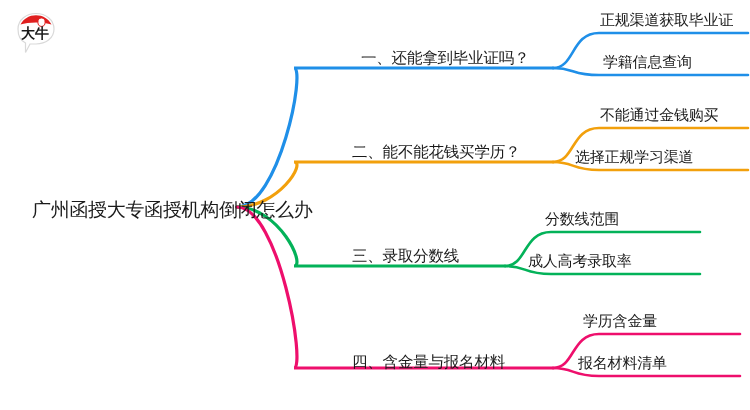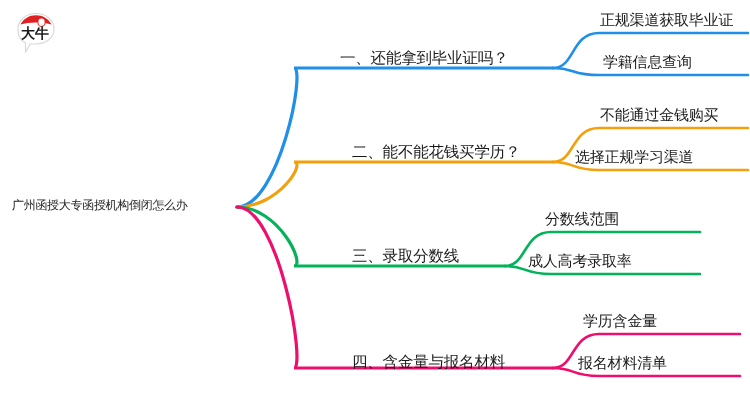--- a/index.html
+++ b/index.html
@@ -64,22 +64,23 @@
     width: 750px;
     height: 410px;
   }
   .node-label {
     position: absolute;
     white-space: nowrap;
     color: #1a1a1a;
     font-family: "DejaVu Sans", "Liberation Sans", sans-serif;
   }
   .root-label {
-    font-size: 12px;
+    font-size: 19px;
     letter-spacing: -0.3px;
+    margin-left: 20px;
   }
   .branch-label {
     font-size: 15.5px;
     letter-spacing: -0.2px;
   }
   .leaf-label {
     font-size: 15px;
     letter-spacing: -0.2px;
   }
 </style>
@@ -113,21 +114,21 @@
       <path d="M 237 207 C 279 207 306.28000000000003 266 294 266 L 505 266" fill="none" stroke="#03b259" stroke-width="3.2" stroke-linecap="round"></path>
       <path d="M 505 266 C 527 266 523 232 551 232 L 700 232" fill="none" stroke="#03b259" stroke-width="2.6" stroke-linecap="round"></path>
       <path d="M 505 266 C 527 266 523 274 551 274 L 700 274" fill="none" stroke="#03b259" stroke-width="2.6" stroke-linecap="round"></path>
       <path d="M 237 207 C 279 207 306.28000000000003 368 294 368 L 553 368" fill="none" stroke="#ee0f6c" stroke-width="3.2" stroke-linecap="round"></path>
       <path d="M 553 368 C 575 368 571 334 599 334 L 740 334" fill="none" stroke="#ee0f6c" stroke-width="2.6" stroke-linecap="round"></path>
       <path d="M 553 368 C 575 368 571 376 599 376 L 740 376" fill="none" stroke="#ee0f6c" stroke-width="2.6" stroke-linecap="round"></path>
     </svg>
 
   <div id="labels">
       <div class="node-label root-label" style="left: 12px; top: 197px;">广州函授大专函授机构倒闭怎么办</div>
-      <div class="node-label branch-label" style="left: 340px; top: 48px; text-align: center;">一、还能拿到毕业证吗？</div>
+      <div class="node-label branch-label" style="left: 361px; top: 48px; text-align: center;">一、还能拿到毕业证吗？</div>
       <div class="node-label leaf-label" style="left: 600px; top: 11px;">正规渠道获取毕业证</div>
       <div class="node-label leaf-label" style="left: 603px; top: 53px;">学籍信息查询</div>
       <div class="node-label branch-label" style="left: 352px; top: 142px;">二、能不能花钱买学历？</div>
       <div class="node-label leaf-label" style="left: 600px; top: 106px;">不能通过金钱购买</div>
       <div class="node-label leaf-label" style="left: 575px; top: 148px;">选择正规学习渠道</div>
       <div class="node-label branch-label" style="left: 352px; top: 246px;">三、录取分数线</div>
       <div class="node-label leaf-label" style="left: 545px; top: 210px;">分数线范围</div>
       <div class="node-label leaf-label" style="left: 528px; top: 252px;">成人高考录取率</div>
       <div class="node-label branch-label" style="left: 352px; top: 352px;">四、含金量与报名材料</div>
       <div class="node-label leaf-label" style="left: 583px; top: 312px;">学历含金量</div>

